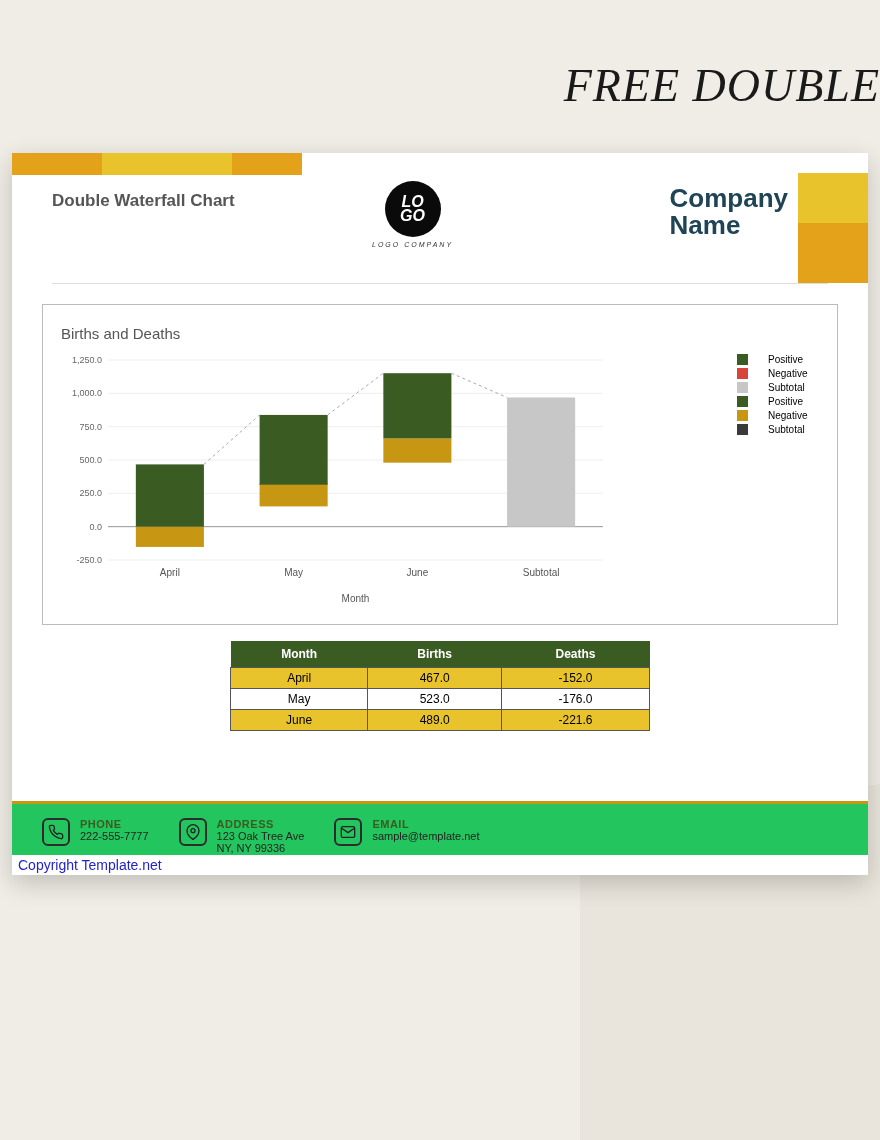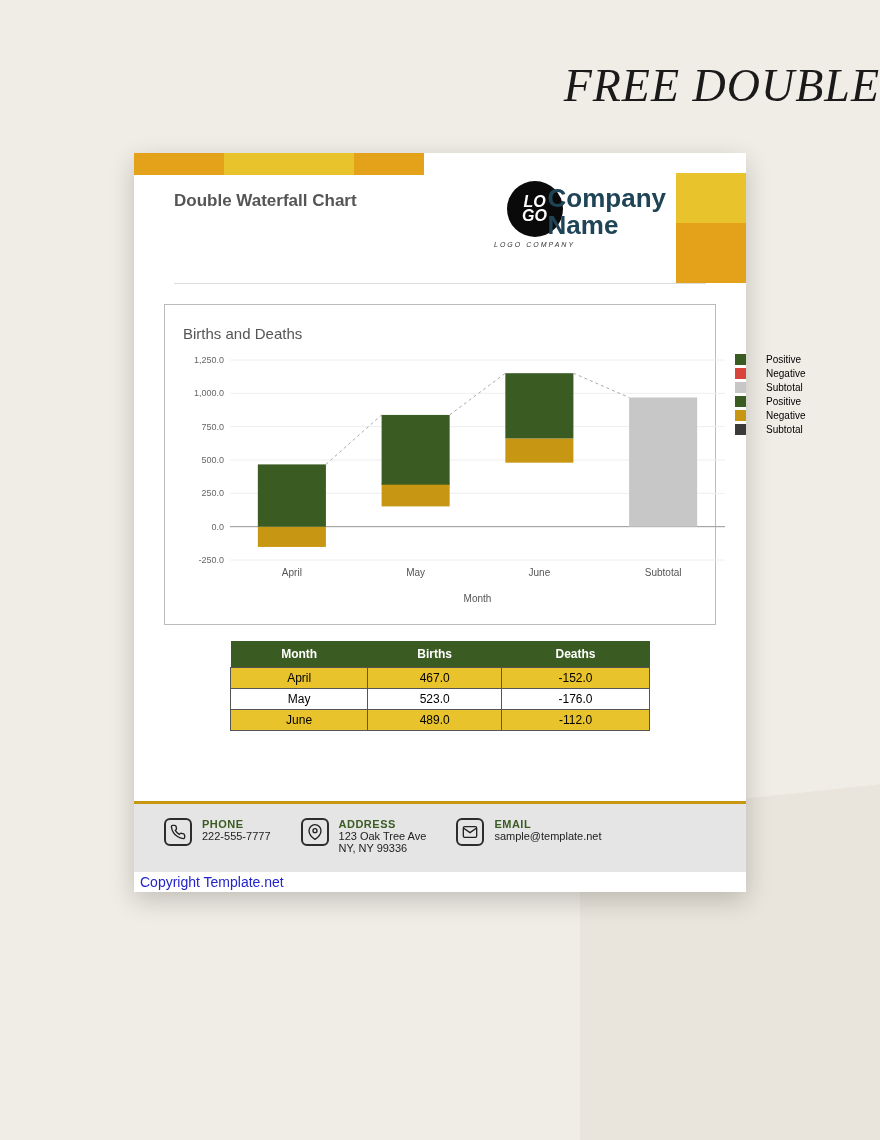--- a/index.html
+++ b/index.html
@@ -25,21 +25,21 @@
   .bg-accent {
     position: absolute;
     right: 0;
     bottom: 0;
     width: 300px;
     height: 420px;
     background: #e9e5dc;
     transform: skewY(-6deg) translateY(80px);
   }
   .doc {
-    width: 612px;
+    width: 856px;
     margin: 0 auto;
     background: #fff;
     box-shadow: 0 8px 24px rgba(0,0,0,0.2);
     position: relative;
   }
   .doc-header {
     position: relative;
     height: 130px;
     padding: 12px 0 0 0;
   }
@@ -138,22 +138,22 @@
   }
   .data-table td {
     padding: 3px 8px;
     text-align: center;
     border: 1px solid #555;
   }
   .data-table tr.odd td { background: #e8c32b; }
   .data-table tr.even td { background: #fff; }
   .footer {
     border-top: 3px solid #c79612;
-    background: #e5e5e5;
-    padding: 14px 30px 18px;
+    background: #22c55e;
+    padding: 14px 30px 1px;
     display: flex;
     gap: 30px;
   }
   .f-item { display: flex; gap: 10px; align-items: flex-start; }
   .f-icon {
     width: 28px; height: 28px;
     border: 2px solid #2d2d2d;
     border-radius: 6px;
     display:flex; align-items:center; justify-content:center;
     font-size:14px;
@@ -284,21 +284,21 @@
           <td>-152.0</td>
         </tr>
         <tr class="even">
           <td>May</td>
           <td>523.0</td>
           <td>-176.0</td>
         </tr>
         <tr class="odd">
           <td>June</td>
           <td>489.0</td>
-          <td>-112.0</td>
+          <td>-221.6</td>
         </tr>
       </tbody>
   </table>
 
   <div style="height:40px"></div>
 
   <div class="footer">
     <div class="f-item">
       <div class="f-icon">
         <svg width="16" height="16" viewBox="0 0 24 24" fill="none" stroke="#222" stroke-width="2">

